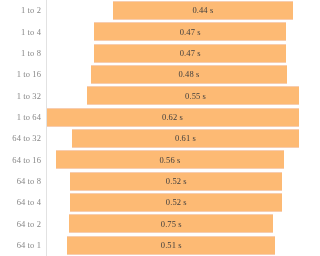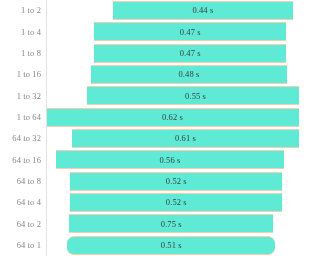--- a/index.html
+++ b/index.html
@@ -53,21 +53,21 @@
     height: 100%;
     position: relative;
     display: flex;
     align-items: center;
     justify-content: center;
     box-sizing: border-box;
   }
   .bar {
     position: relative;
     height: 19px;
-    background: #5eead4;
+    background: #fdba74;
     display: flex;
     align-items: center;
     justify-content: center;
     box-sizing: border-box;
     border-top: 1px solid #f7cdb0;
     border-bottom: 1px solid #f7cdb0;
   }
   .bar-value {
     font-size: 8.5px;
     line-height: 1;
@@ -187,21 +187,21 @@
       <div class="row-plot">
         <div class="bar" style="width: 80.6%; left: -0.5%;">
           <span class="bar-value">0.75 s</span>
         </div>
       </div>
     </div>
 
     <div class="chart-row">
       <div class="row-label">64 to 1</div>
       <div class="row-plot">
-        <div class="bar" style="width: 82.3%; left: -0.5%; border-radius: 7px;">
+        <div class="bar" style="width: 82.3%; left: -0.5%;">
           <span class="bar-value">0.51 s</span>
         </div>
       </div>
     </div>
 
   </div>
 
   <div class="axis-divider"></div>
 
 </div>

